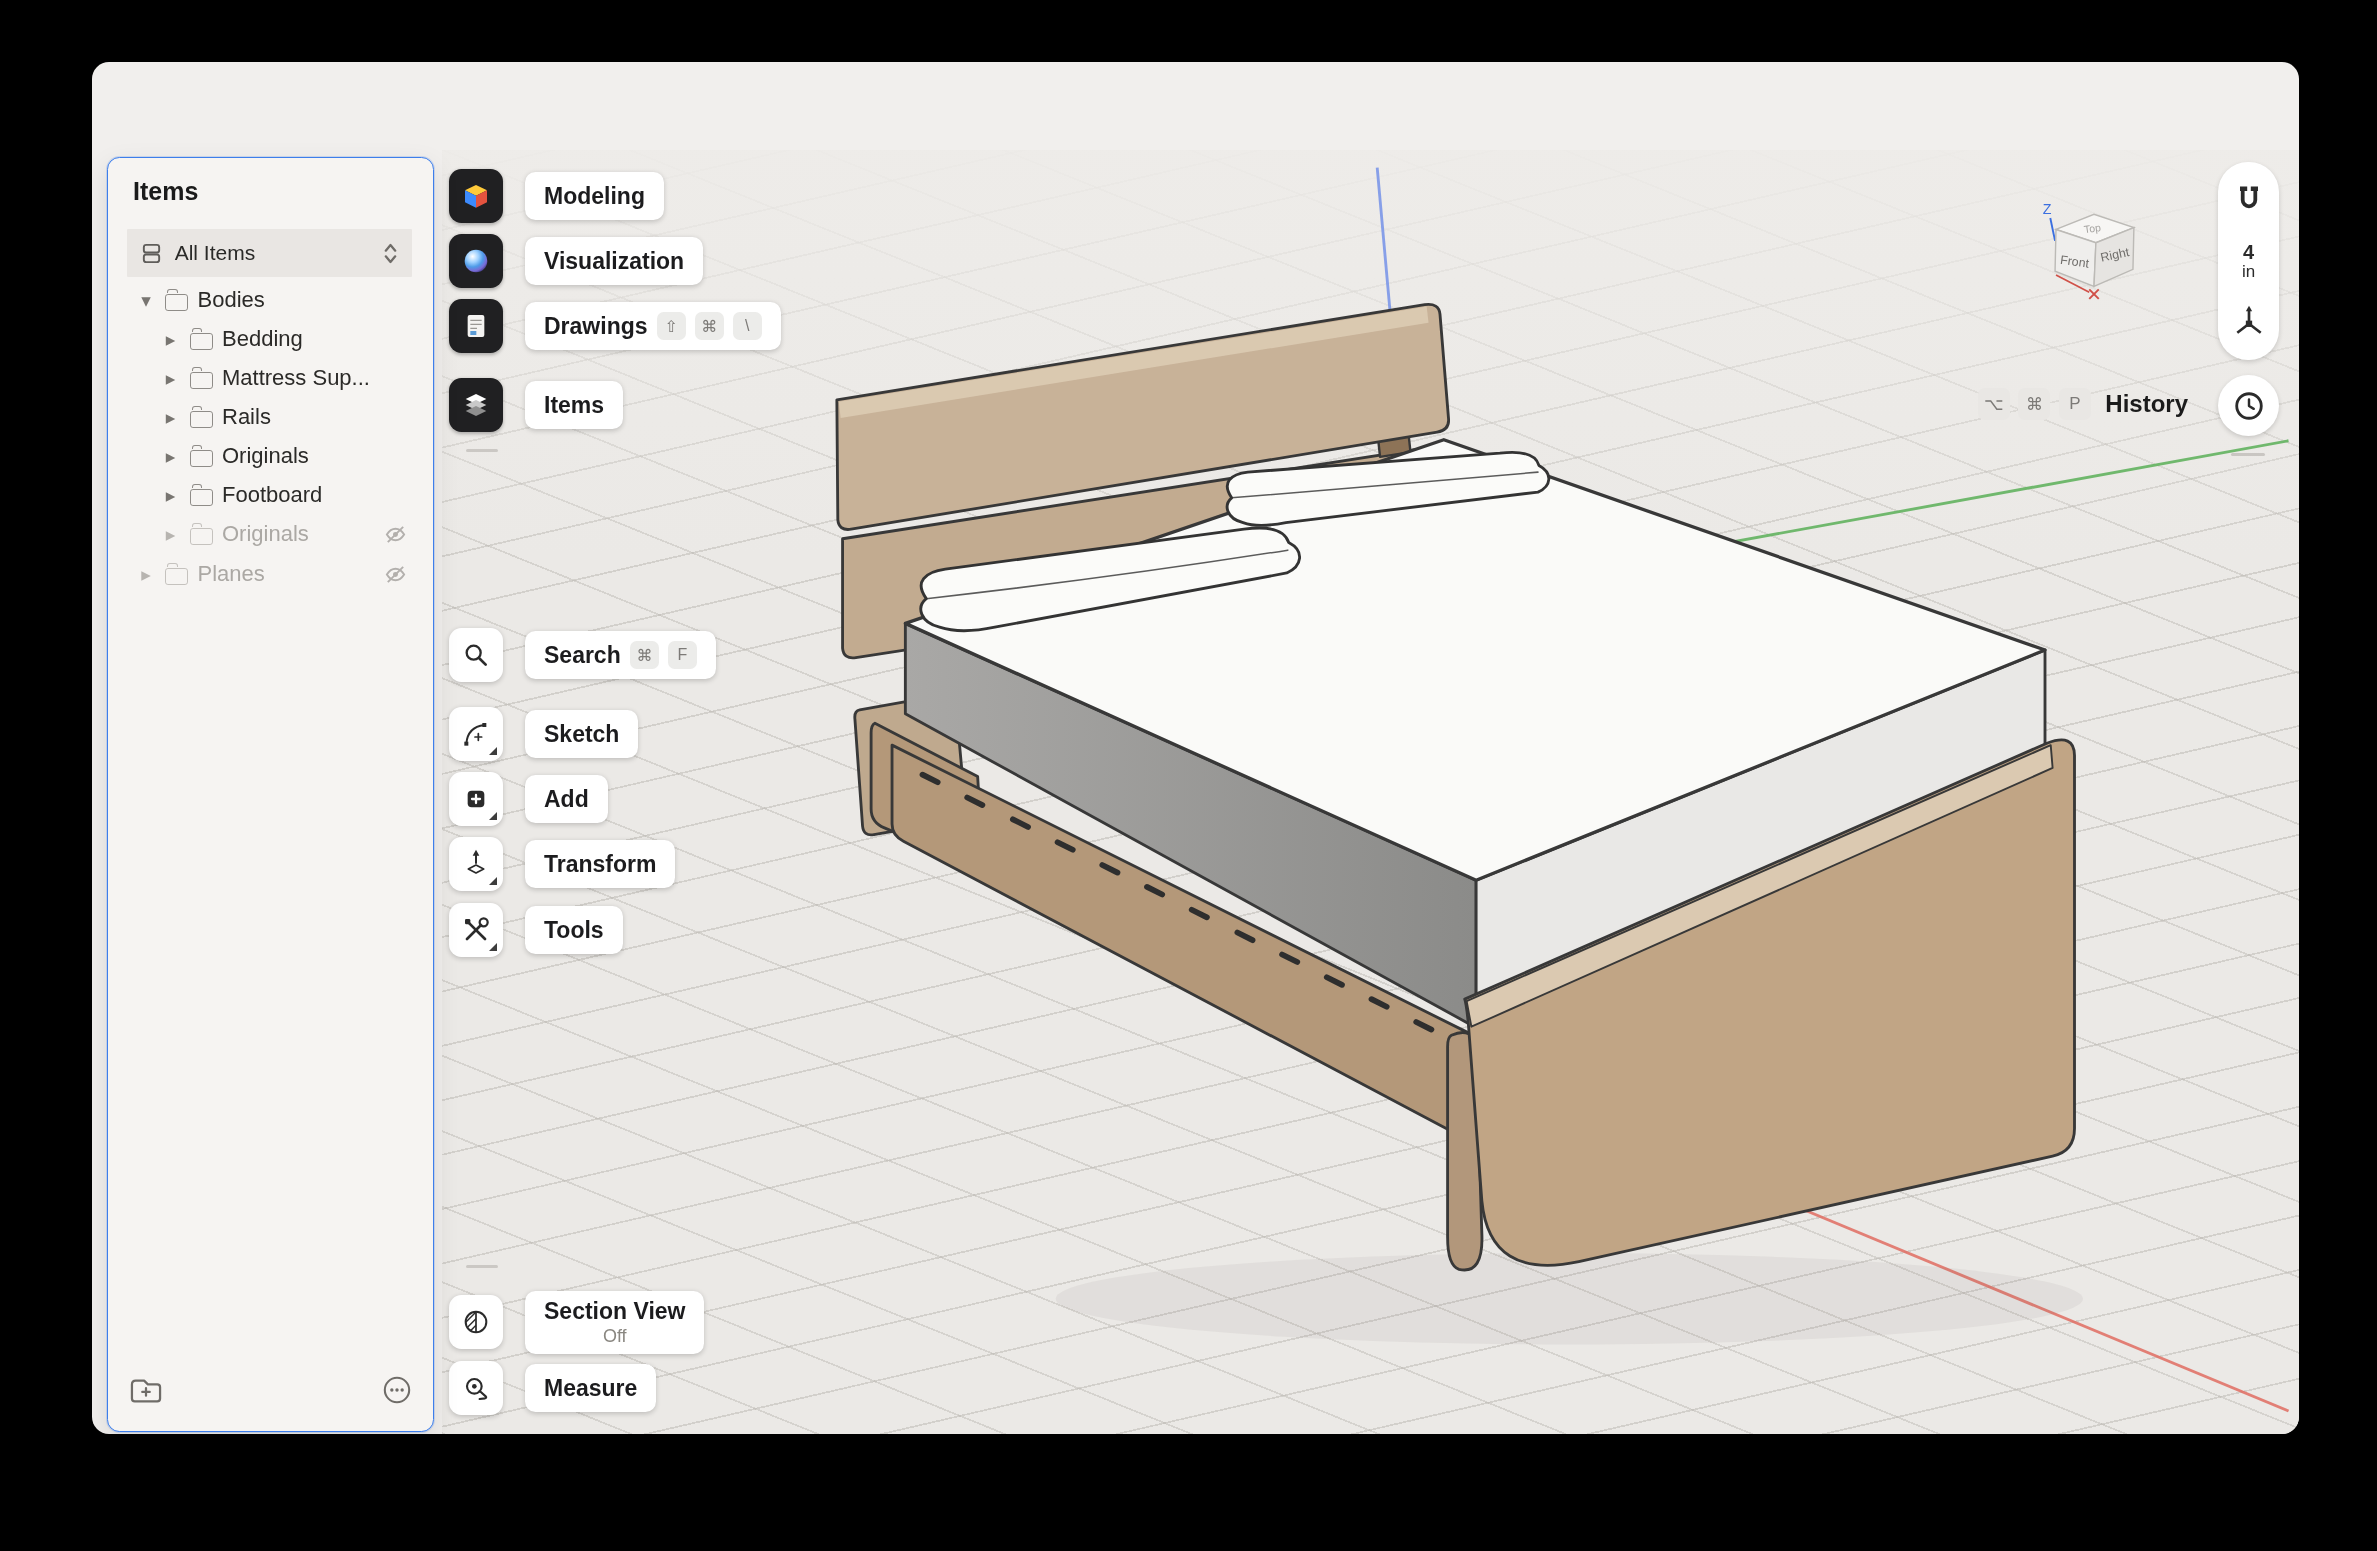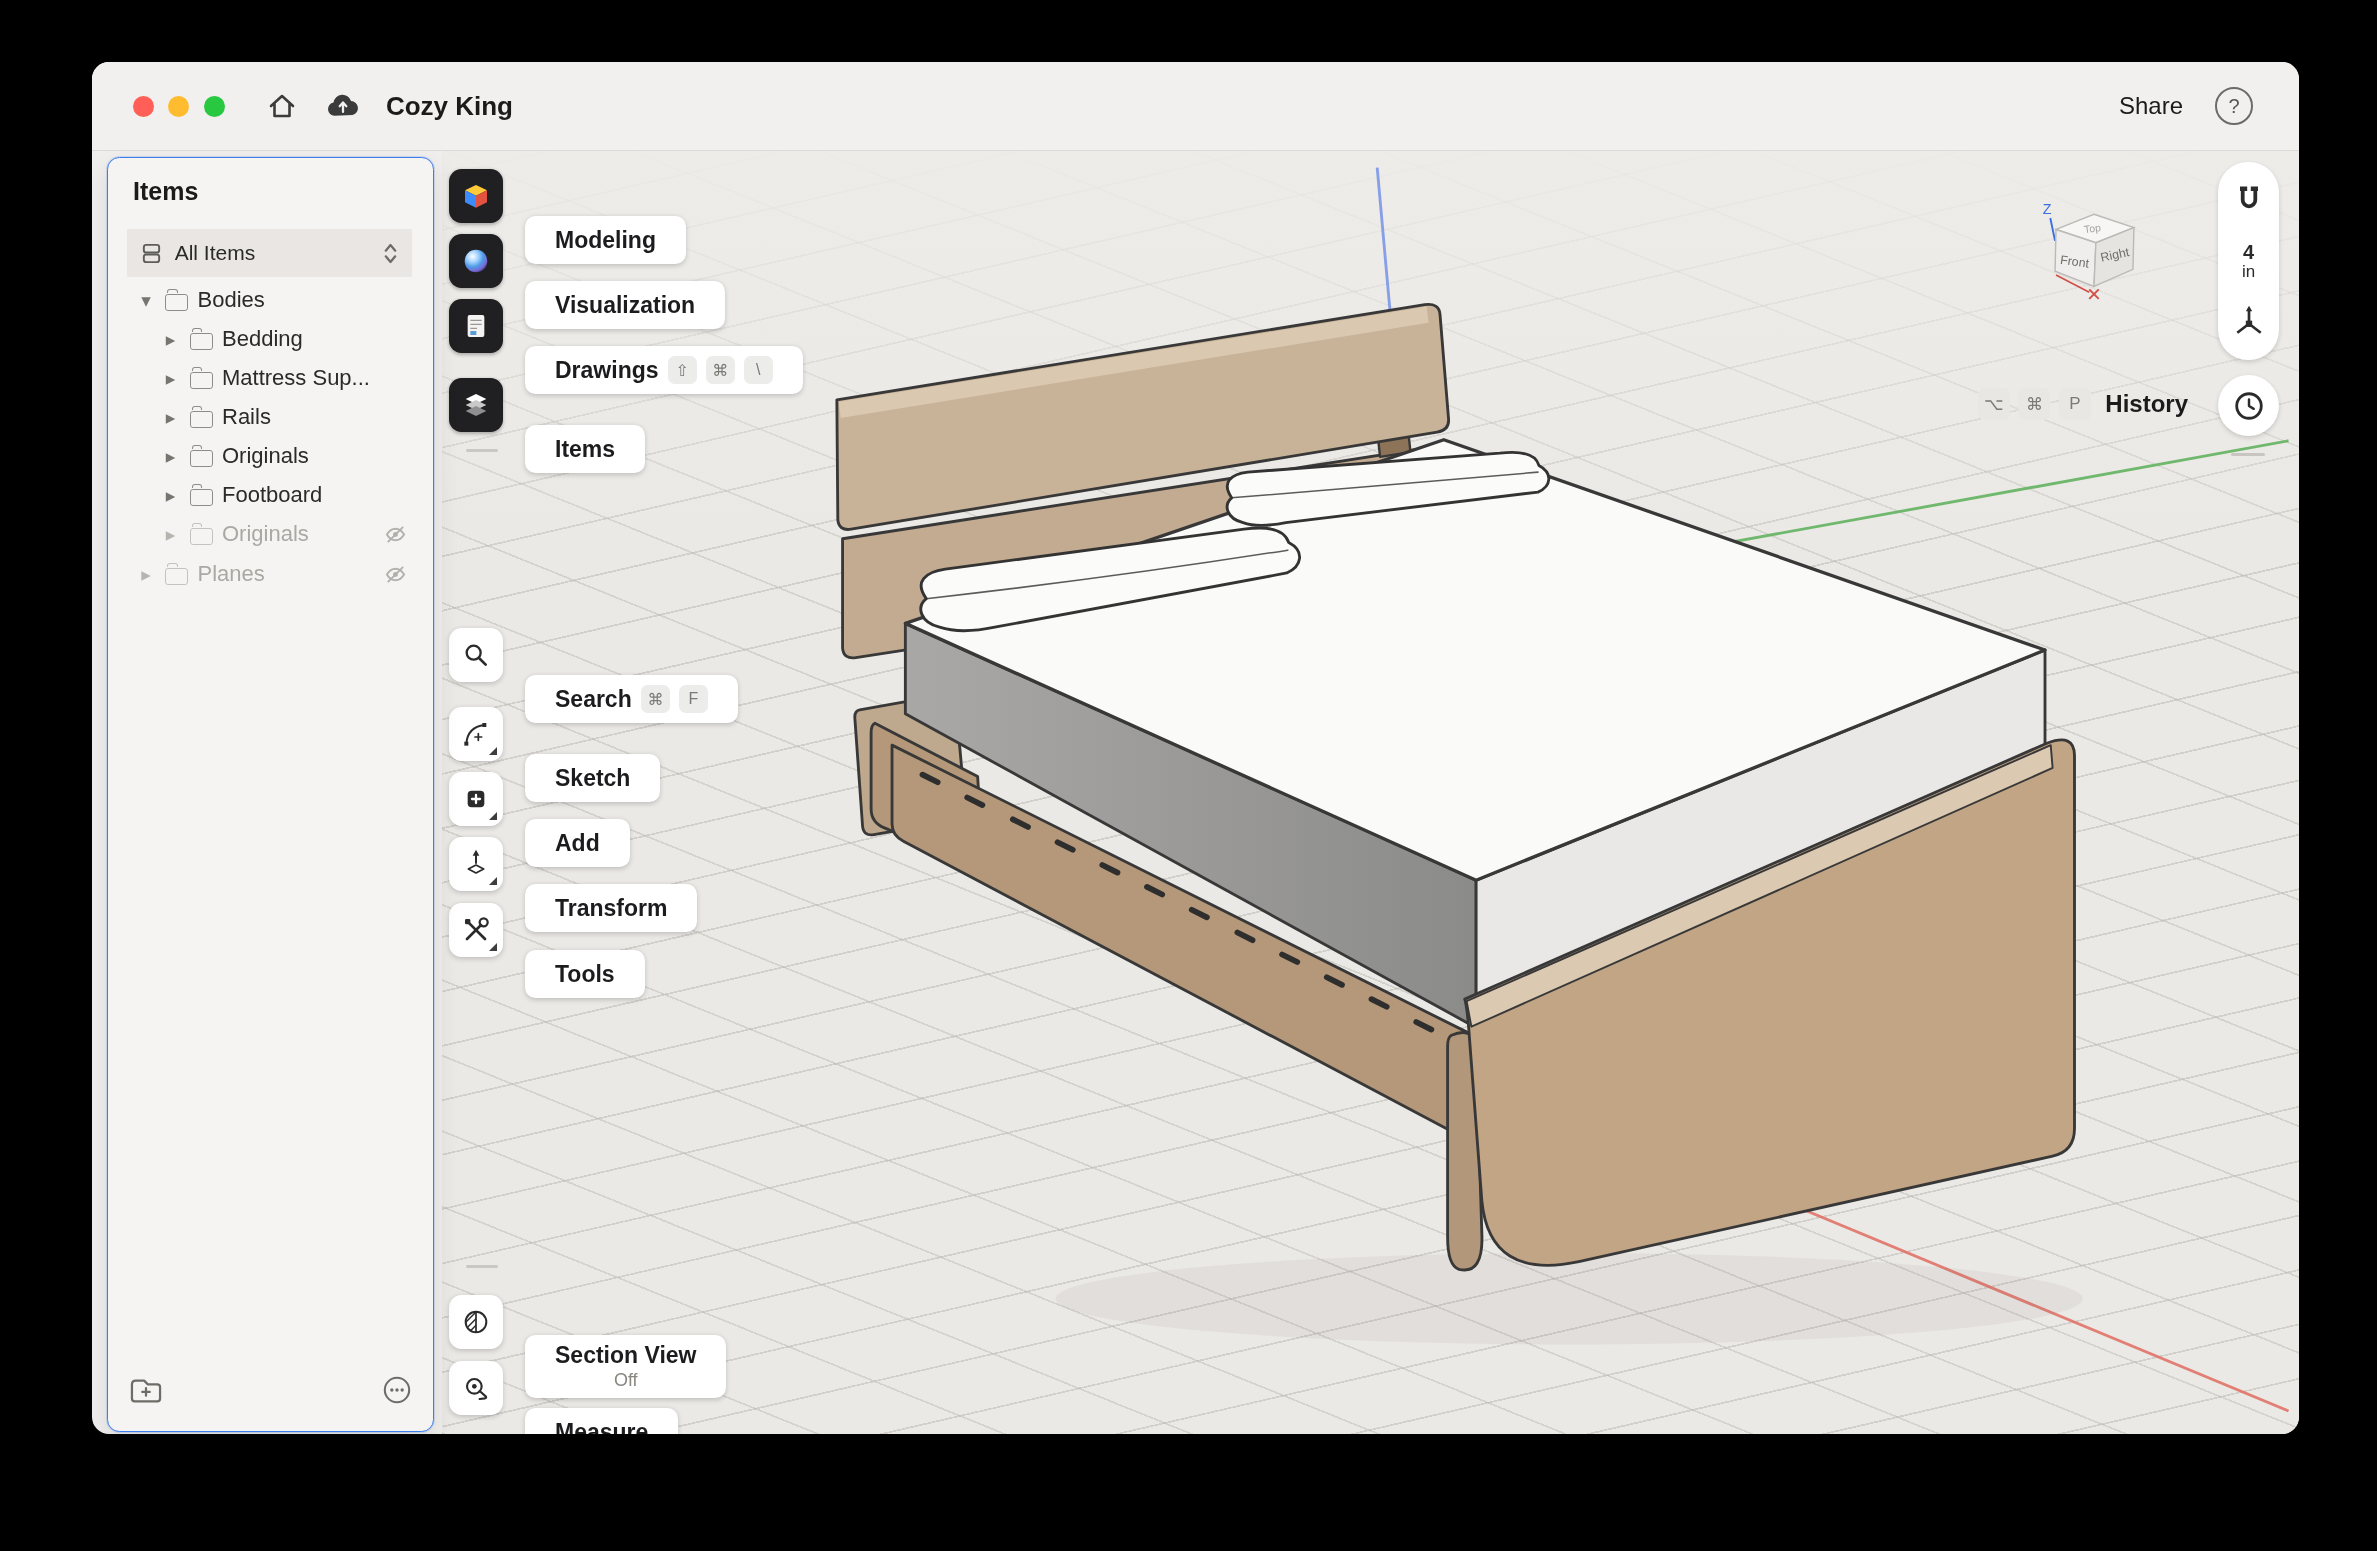--- a/index.html
+++ b/index.html
@@ -55,21 +55,21 @@
   .sb-bottom-r{position:absolute;right:21px;bottom:23px;}
   
   .tool-ico{position:absolute;left:357px;width:54px;height:54px;border-radius:12.4px;z-index:10;
             display:flex;align-items:center;justify-content:center;}
   .tool-ico.dark{background:#202022;box-shadow:0 1.9px 3.8px rgba(0,0,0,.28);}
   .tool-ico.light{background:#ffffff;box-shadow:0 1.9px 4.8px rgba(0,0,0,.18);}
   .corner::after{content:'';position:absolute;right:5.7px;bottom:5.7px;
                  border-left:8.6px solid transparent;border-bottom:8.6px solid #3d3d3d;}
   .pill{position:absolute;left:433px;height:48px;background:#fff;border-radius:10.5px;z-index:10;
         box-shadow:0 1.9px 4.8px rgba(0,0,0,.18);display:flex;align-items:center;
-        padding:0 30px;gap:9.5px;font-size:23px;font-weight:600;color:#1c1c1e;white-space:nowrap;margin-top:44px;}
+        padding:0 19px;gap:9.5px;font-size:23px;font-weight:600;color:#1c1c1e;white-space:nowrap;}
   .pill.two{height:63px;}
   .pill .ps{font-size:18px;font-weight:400;color:#8a8781;margin-top:1.9px;text-align:center;}
   .key{min-width:28.5px;height:28.5px;padding:0 4.8px;background:#ececea;border-radius:6.7px;box-sizing:border-box;
        display:flex;align-items:center;justify-content:center;font-size:16px;font-weight:400;color:#7c7a77;}
   .tdiv{position:absolute;left:374px;width:32px;height:2.9px;background:#cbc8c4;border-radius:1.9px;z-index:10;}
   
   .rbar{position:absolute;left:2126px;top:100px;width:61px;height:198px;background:#fff;border-radius:30px;
         z-index:10;box-shadow:0 1.9px 5.7px rgba(0,0,0,.16);display:flex;flex-direction:column;
         align-items:center;justify-content:space-around;padding:7.6px 0;box-sizing:border-box;}
   .gridtxt{display:flex;flex-direction:column;align-items:center;line-height:1.05;color:#2b2b2b;}
@@ -129,41 +129,20 @@
       <path d="M 938 783 L 1545 1086 L 1545 1186 Q 1545 1198 1532 1192 L 950 884 Q 938 878 938 866 Z" fill="#b49879" stroke="#383838" stroke-width="3"></path>
       <path d="M970 814 l16 8 M1017 838 l16 8 M1065 861 l16 8 M1112 885 l16 8 M1159 909 l16 8 M1206 932 l16 8 M1253 956 l16 8 M1301 980 l16 8 M1348 1003 l16 8 M1395 1027 l16 8 M1442 1050 l16 8 M1489 1074 l16 8" stroke="#2e2e2e" stroke-width="6" fill="none"></path>
 
       <path d="M 1526 1088 Q 1549 1078 1552 1102 L 1558 1296 Q 1560 1340 1534 1334 Q 1522 1330 1522 1300 L 1522 1100 Q 1522 1090 1526 1088 Z" fill="#b2977b" stroke="#383838" stroke-width="3"></path>
 
       <path d="M 1540 1050 L 2152 781 Q 2181 770 2181 794 L 2181 1186 Q 2181 1210 2158 1215 L 1660 1326 Q 1566 1346 1558 1262 L 1544 1078 Q 1542 1056 1540 1050 Z" fill="#c1a585" stroke="#383838" stroke-width="3"></path>
       <path d="M 1542 1052 L 2156 783 L 2158 807 L 1547 1079 Z" fill="#dbc9b1" stroke="#383838" stroke-width="2"></path>
     </g>
   </svg>
 
-  <div class="titlebar">
-    <div class="tl red"></div>
-    <div class="tl yellow"></div>
-    <div class="tl green"></div>
-    <span class="tb-ico">
-      <svg width="32" height="30" viewBox="0 0 32 30">
-          <path d="M5 15 L16 5 L27 15 M8.5 12.5 V25 H23.5 V12.5" fill="none" stroke="#3b3b3b" stroke-width="2.6" stroke-linecap="round" stroke-linejoin="round"></path>
-        </svg>
-    </span>
-    <span class="tb-ico">
-      <svg width="36" height="28.5" viewBox="0 0 38 30">
-          <path d="M10 25 a7 7 0 0 1 -1 -13.9 a9.5 9.5 0 0 1 18.5 -1.6 a7.5 7.5 0 0 1 1.5 14.8 Z" fill="#3b3b3b"></path>
-          <path d="M19 21 V12 M15.5 15 L19 11 L22.5 15" stroke="#f2f0ee" stroke-width="2.4" fill="none" stroke-linecap="round" stroke-linejoin="round"></path>
-        </svg>
-    </span>
-    <span class="win-title">Cozy King</span>
-    <div class="tb-right">
-      <span class="share">Share</span>
-      <span class="help">?</span>
-    </div>
-  </div>
 
   <div class="sidebar">
     <div class="sb-title">Items</div>
     <div class="sb-filter">
       <svg width="23" height="23" viewBox="0 0 24 24">
         <rect x="4" y="3" width="16" height="8" rx="2.5" fill="none" stroke="#5f5d5a" stroke-width="2"></rect>
         <rect x="4" y="13" width="16" height="8" rx="2.5" fill="none" stroke="#5f5d5a" stroke-width="2"></rect>
       </svg>
       <span>All Items</span>
       <svg class="updown" width="17" height="27" viewBox="0 0 18 28">

